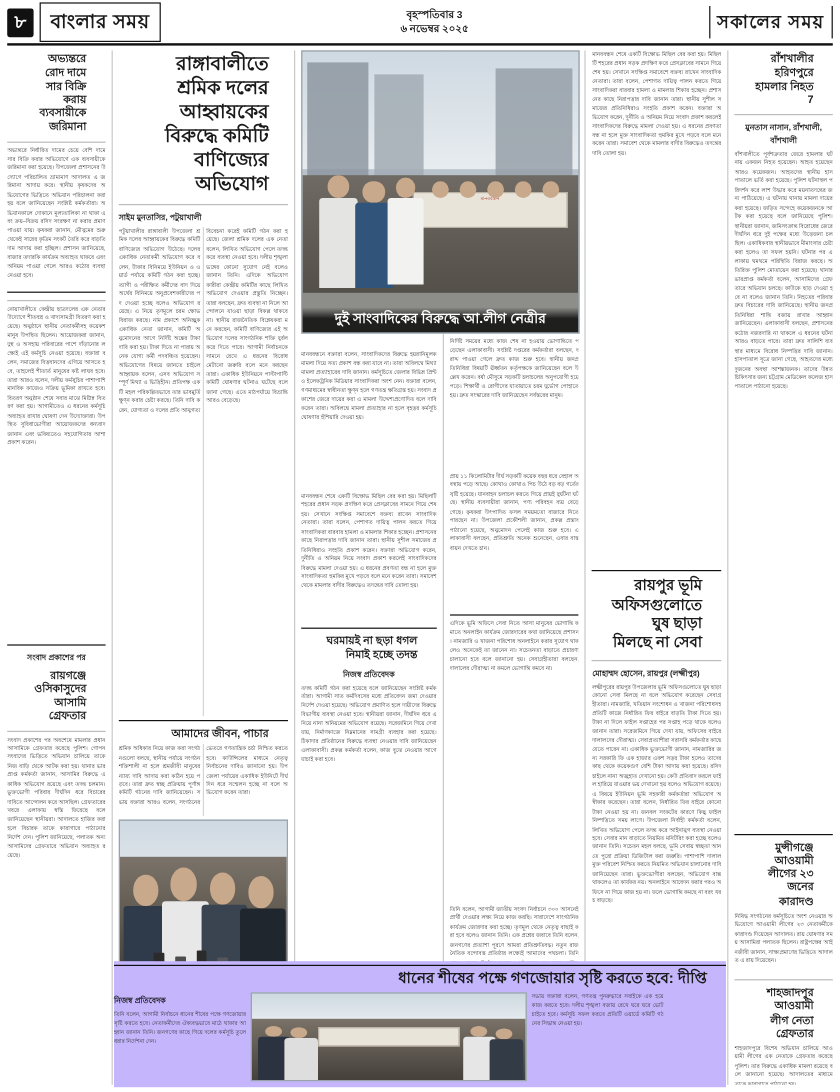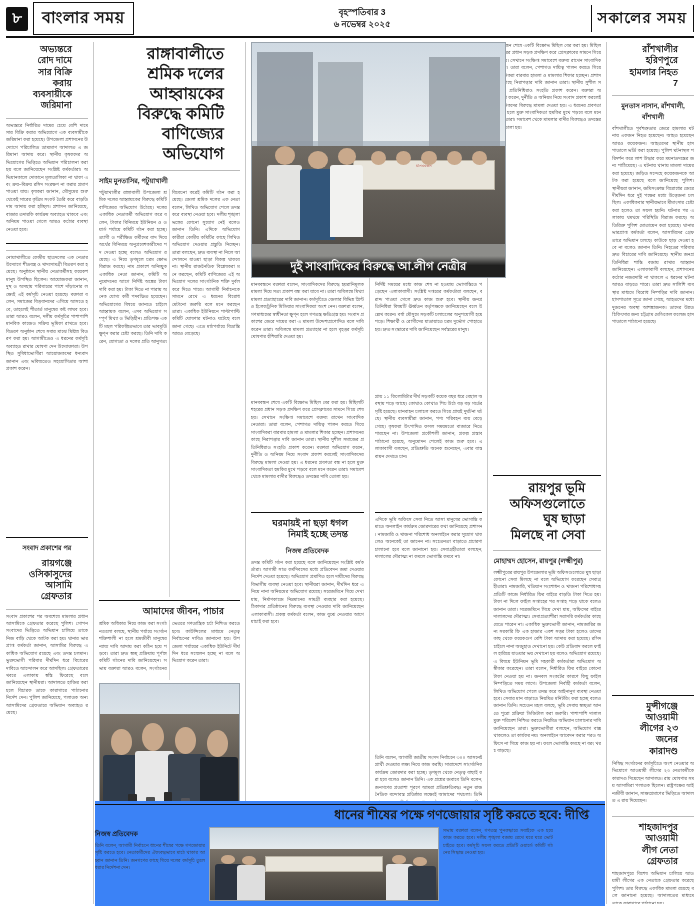--- a/index.html
+++ b/index.html
@@ -229,21 +229,21 @@
         <div class="mic" style="left:33%; top:76%; width:7%; height:14%; background:#4d4d4d"></div>
         <div class="mic" style="left:46%; top:73%; width:6%; height:17%;"></div>
         <div class="mic" style="left:58%; top:77%; width:7%; height:13%; background:#55555a"></div>
       </div>
     </div>
 
     <div class="vline"></div>
 
     <div class="col col-c">
 
-      <div class="photo" style="height:236px; width:255px; margin-bottom:3px">
+      <div class="photo" style="height:236px; width:232px; margin-bottom:14px">
         <div class="sky"></div>
         <div class="bldg" style="left:2%; width:22%; background:#8e98a1"></div>
         <div class="bldg" style="left:26%; width:18%; top:8%; height:38%; background:#a2abb3"></div>
         <div class="bldg" style="left:70%; width:28%; top:6%; height:42%; background:#97a0a8"></div>
         <div class="crowd" style="height:56%"></div>
         <div class="road"></div>
         <div class="banner" style="left:40%; top:50%; width:56%; height:13%;">
           <div style="font-size:4px;text-align:center;color:#b03a2e;line-height:2.6">মানববন্ধন</div>
         </div>
         <div class="head" style="left:9%;  top:44%; width:8%; height:8%;"></div>
@@ -301,21 +301,21 @@
       <div class="rule"></div>
       <div class="hl hl-sm">মুন্সীগঞ্জে আওয়ামী লীগের ২৩ জনের কারাদণ্ড</div>
       <div class="body-text" style="height:58px">নিষিদ্ধ সংগঠনের কর্মসূচিতে অংশ নেওয়ার অভিযোগে আওয়ামী লীগের ২৩ নেতাকর্মীকে কারাদণ্ড দিয়েছেন আদালত। রায় ঘোষণার সময় আসামিরা পলাতক ছিলেন। রাষ্ট্রপক্ষের আইনজীবী জানান, সাক্ষ্যপ্রমাণের ভিত্তিতে আদালত এ রায় দিয়েছেন।</div>
       <div class="rule-thin"></div>
       <div class="hl hl-sm">শাহজাদপুর আওয়ামী লীগ নেতা গ্রেফতার</div>
       <div class="body-text grow">শাহজাদপুরে বিশেষ অভিযান চালিয়ে আওয়ামী লীগের এক নেতাকে গ্রেফতার করেছে পুলিশ। তার বিরুদ্ধে একাধিক মামলা রয়েছে বলে জানানো হয়েছে। আদালতের মাধ্যমে তাকে কারাগারে পাঠানো হয়।</div>
     </div>
 
   </div>
 
-  <div style="position:absolute; left:95px; right:95px; bottom:4px; height:105px; background:#3b82f6;font-family:Liberation Serif, serif;">
+  <div style="position:absolute; left:95px; right:95px; bottom:4px; height:105px; background:#c4b5fd;">
     <div class="rule"></div>
     <div class="hl hl-lg">ধানের শীষের পক্ষে গণজোয়ার সৃষ্টি করতে হবে: দীপ্তি</div>
     <div style="display:flex; gap:4px; height:74px;">
       <div style="width:110px">
         <div class="byline" style="text-align:left">নিজস্ব প্রতিবেদক</div>
         <div class="body-text" style="height:62px">তিনি বলেন, আগামী নির্বাচনে ধানের শীষের পক্ষে গণজোয়ার সৃষ্টি করতে হবে। নেতাকর্মীদের ঐক্যবদ্ধভাবে মাঠে থাকার আহ্বান জানান তিনি। জনগণের কাছে গিয়ে দলের কর্মসূচি তুলে ধরার নির্দেশনা দেন।</div>
       </div>
       <div class="photo" style="width:230px; height:74px">
         <div class="sky" style="height:35%; background:linear-gradient(#cdd8e0,#e9eef1)"></div>
         <div class="crowd" style="height:70%; background:linear-gradient(#7a7268,#44403a)"></div>

